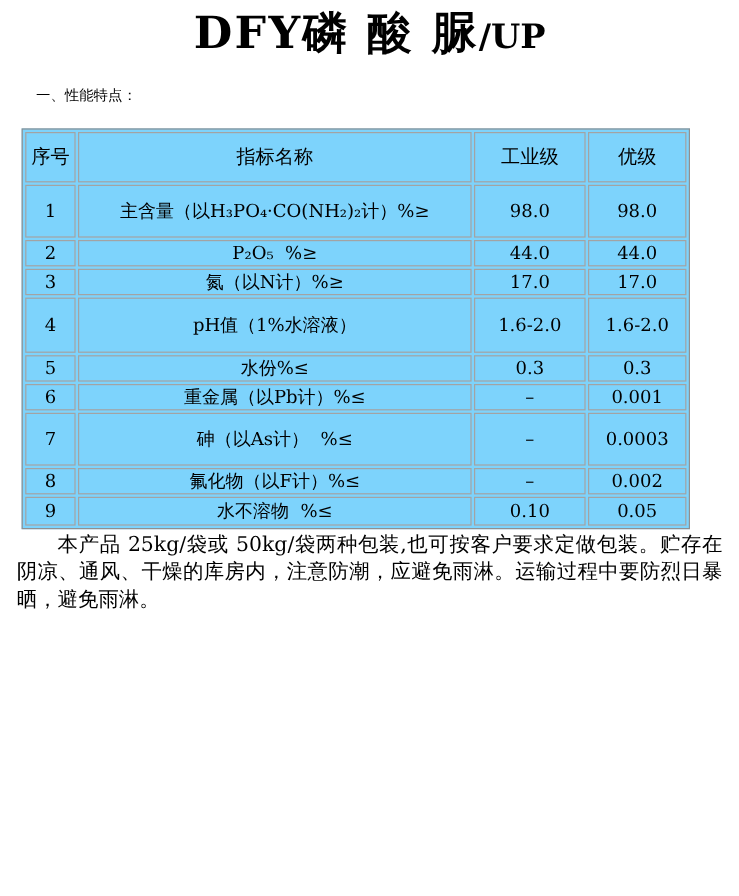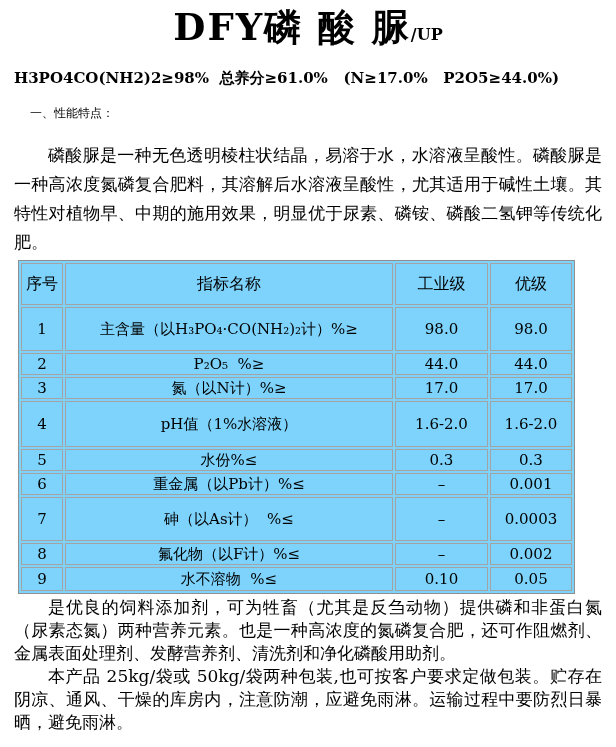--- a/index.html
+++ b/index.html
@@ -9,21 +9,21 @@
     font-family:"DejaVu Serif","Liberation Serif",serif;
     overflow:hidden;
   }
   .doc{padding:4px 14px 0 14px;}
 
   .title{
     margin:0;text-align:center;
     font-size:37px;line-height:46px;font-weight:bold;
     letter-spacing:2px;white-space:pre;
   }
-  .title .suffix{font-size:16px;letter-spacing:0;font-weight:bold;}
+  .title .suffix{font-size:28px;letter-spacing:0;font-weight:bold;}
 
   .formula{
     margin:11px 0 0 0;
     font-size:15px;font-weight:bold;white-space:pre;
   }
 
   .sec-heading{
     margin:16px;font-size:12px;font-weight:normal;line-height:24px;
   }
   .sec-heading.first{margin-top:13px;}
@@ -56,24 +56,22 @@
   tr.h-short td{height:20px;}
   tr.h-last td{height:22px;}
 </style>
 </head>
 <body>
 
 <div class="doc">
 
   <h1 class="title"><span>DFY磷 酸 脲</span><span class="suffix">/UP</span></h1>
 
-  <p class="formula">H3PO4CO(NH2)2≥98%  总养分≥61.0%   (N≥17.0%   P2O5≥44.0%)</p>
 
   <h2 class="sec-heading first">一、性能特点：</h2>
-  <p class="para para-a">磷酸脲是一种无色透明棱柱状结晶，易溶于水，水溶液呈酸性。磷酸脲是一种高浓度氮磷复合肥料，其溶解后水溶液呈酸性，尤其适用于碱性土壤。其特性对植物早、中期的施用效果，明显优于尿素、磷铵、磷酸二氢钾等传统化肥。</p>
 
 
   <table class="spec">
     <colgroup>
       <col class="c-no">
         <col class="c-name">
         <col class="c-ind">
         <col class="c-pre">
     </colgroup>
     <tbody>
@@ -133,17 +131,16 @@
       </tr>
       <tr class="h-last">
         <td>9</td>
         <td>水不溶物  %≤</td>
         <td>0.10</td>
         <td>0.05</td>
       </tr>
     </tbody>
   </table>
 
-  <p class="para para-b">是优良的饲料添加剂，可为牲畜（尤其是反刍动物）提供磷和非蛋白氮（尿素态氮）两种营养元素。也是一种高浓度的氮磷复合肥，还可作阻燃剂、金属表面处理剂、发酵营养剂、清洗剂和净化磷酸用助剂。</p>
 
   <p class="para para-b">本产品 25kg/袋或 50kg/袋两种包装,也可按客户要求定做包装。贮存在阴凉、通风、干燥的库房内，注意防潮，应避免雨淋。运输过程中要防烈日暴晒，避免雨淋。</p>
 
 </div>
 
 </body></html>

